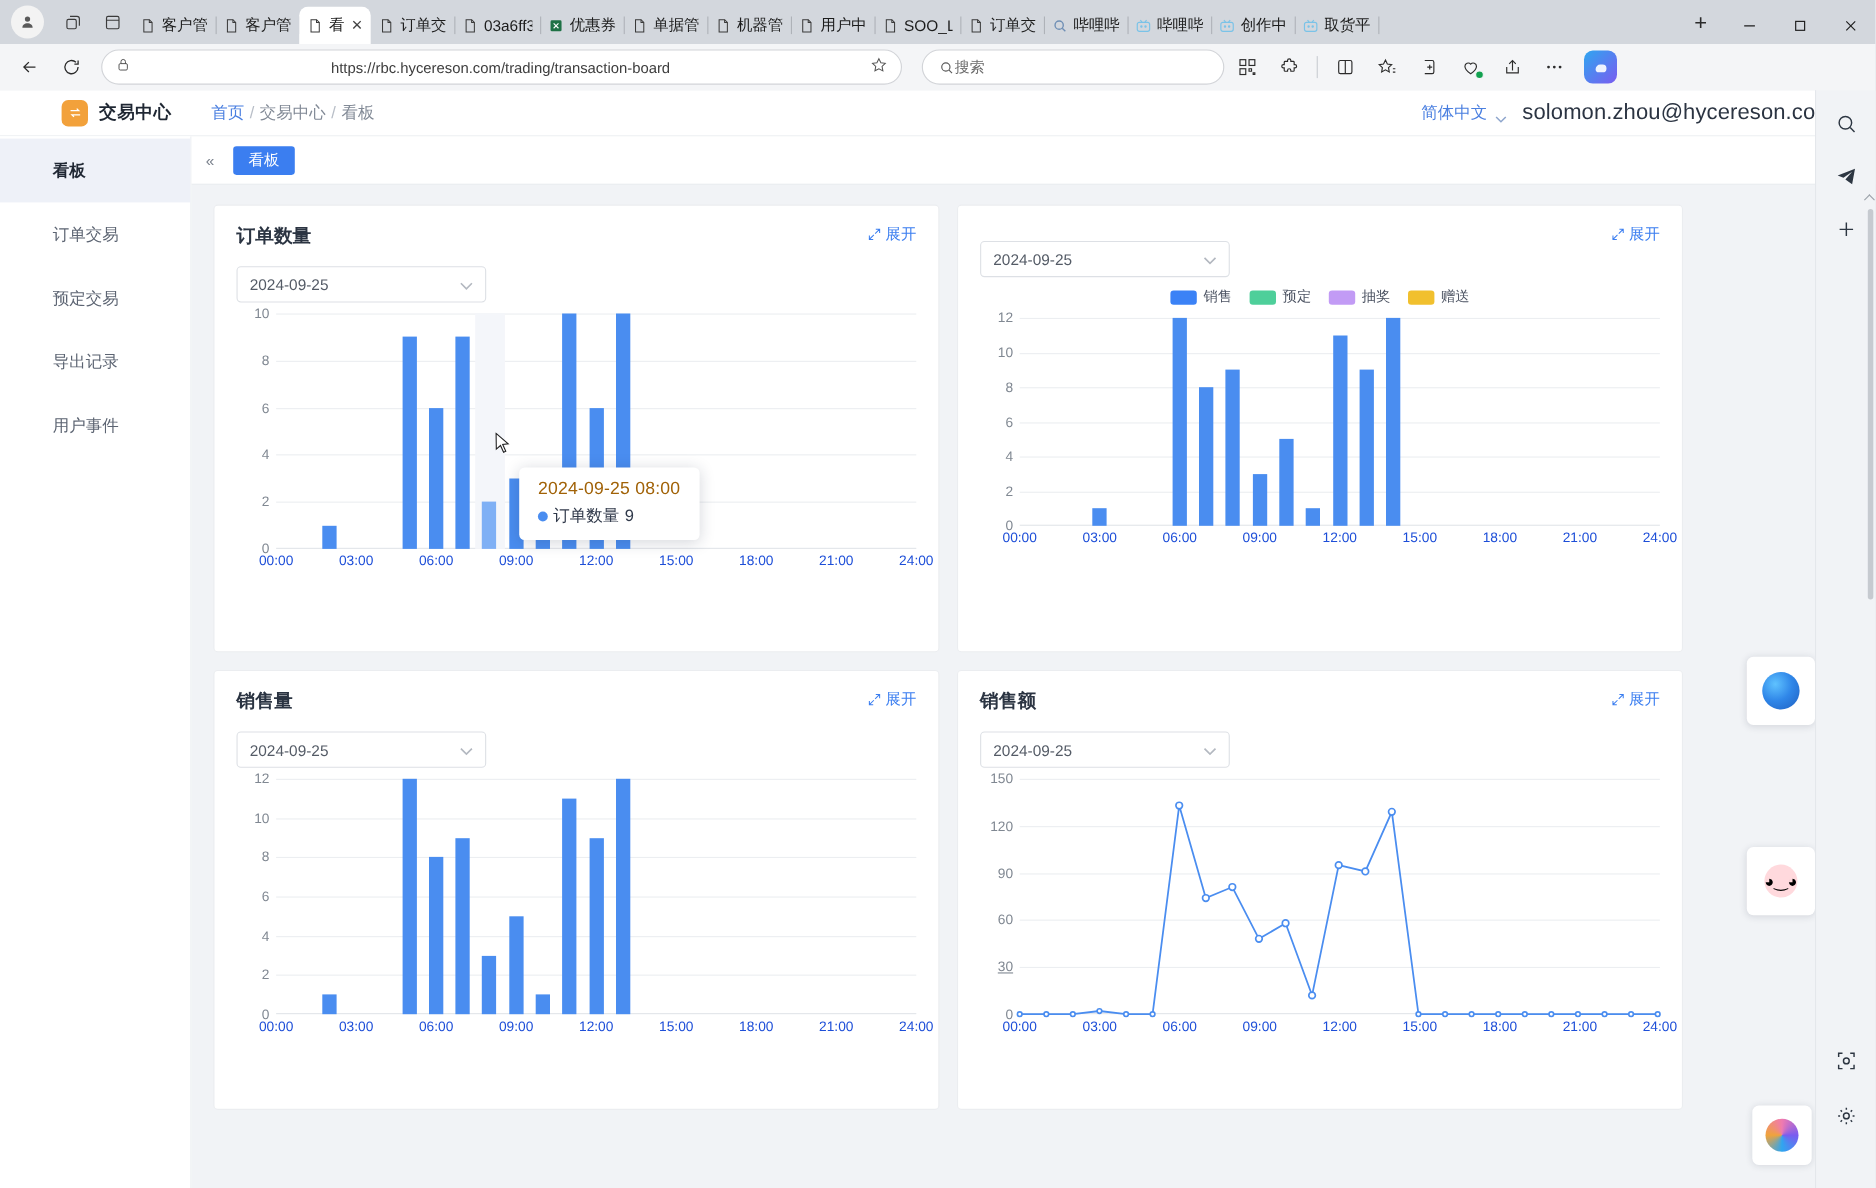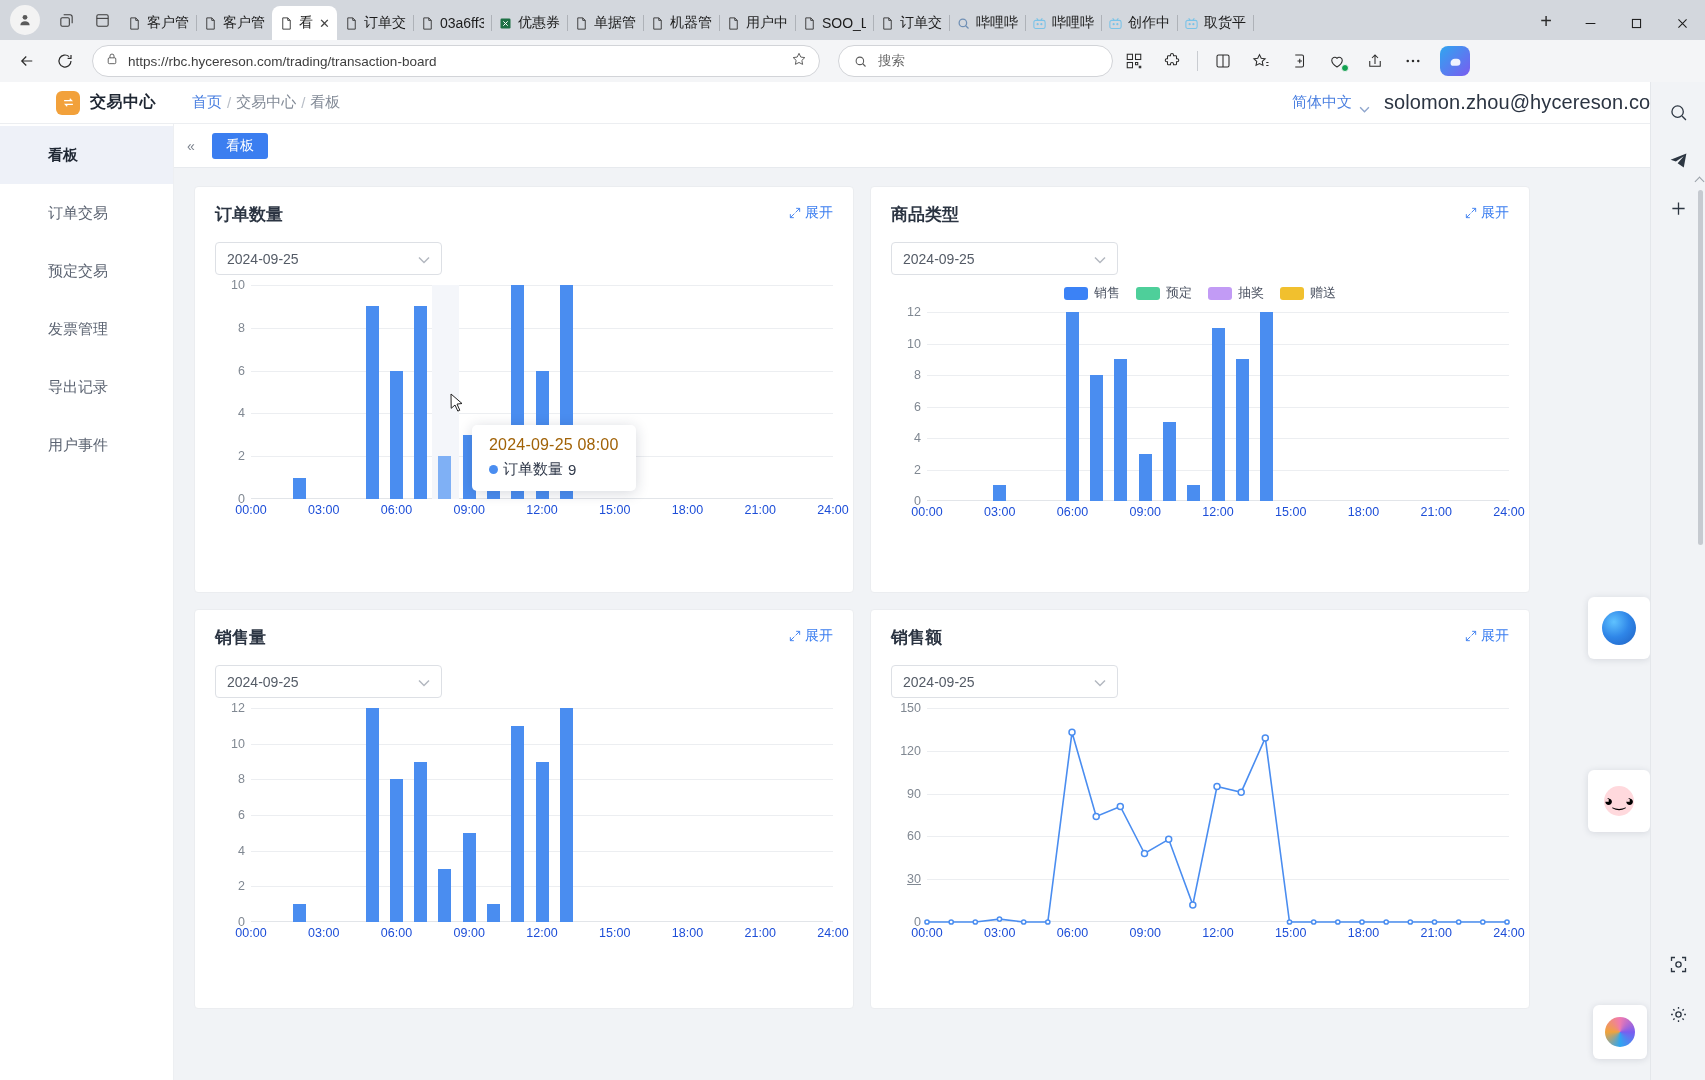--- a/index.html
+++ b/index.html
@@ -49,37 +49,37 @@
     margin:0 6px 4px 6px;font-size:20px;color:#2b2b2b;font-weight:300;flex:0 0 auto;
   }
   .winctl{display:flex;align-items:flex-start;margin-left:auto;flex:0 0 auto;}
   .winctl div{
     width:46px;height:33px;display:flex;align-items:center;justify-content:center;
     color:#1d1d1d;font-size:14px;
   }
   .winctl svg{width:13px;height:13px;stroke:#1d1d1d;stroke-width:1.3;fill:none;}
 
   .navbar{
-    height:42px;background:#f4f5f7;display:flex;align-items:center;padding:0 10px;gap:4px;
+    height:42px;background:#f4f5f7;display:flex;align-items:center;padding:0 10px;gap:4px;text-align:center;
   }
   .nav-btn{
     width:34px;height:34px;border-radius:50%;display:flex;align-items:center;justify-content:center;
     flex:0 0 auto;
   }
   .nav-btn svg{width:18px;height:18px;stroke:#2b2b2b;stroke-width:1.6;fill:none;}
   .urlbar{
     flex:0 1 728px;height:32px;background:#fff;border:1px solid #d2d4d8;border-radius:17px;
     display:flex;align-items:center;padding:0 12px;gap:9px;margin-left:6px;
   }
   .urlbar .lock svg{width:14px;height:14px;stroke:#444;stroke-width:1.4;fill:none;}
   .url-text{font-size:13.5px;color:#3d3d3d;flex:1 1 auto;white-space:nowrap;overflow:hidden;}
   .star svg{width:16px;height:16px;stroke:#555;stroke-width:1.4;fill:none;}
   .searchbar{
     flex:0 0 275px;height:32px;background:#fff;border:1px solid #d2d4d8;border-radius:17px;
-    display:flex;align-items:center;padding:0 14px;gap:10px;margin-left:14px;
+    display:flex;align-items:center;padding:0 14px;margin-left:14px;
   }
   .searchbar svg{width:15px;height:15px;stroke:#5a5a5a;stroke-width:1.7;fill:none;}
   .search-ph{font-size:13.5px;color:#6a6a6a;}
   .tool-ico{
     width:34px;height:34px;display:flex;align-items:center;justify-content:center;flex:0 0 auto;
     position:relative;
   }
   .tool-ico svg{width:18px;height:18px;stroke:#2b2b2b;stroke-width:1.4;fill:none;}
   .tool-dot{
     position:absolute;right:5px;bottom:6px;width:8px;height:8px;border-radius:50%;
@@ -538,23 +538,20 @@
         <div class="side-item active">
           <span>看板</span>
         </div>
         <div class="side-item">
           <span>订单交易</span>
         </div>
         <div class="side-item">
           <span>预定交易</span>
         </div>
         <div class="side-item">
-          <span>发票管理</span>
-        </div>
-        <div class="side-item">
           <span>导出记录</span>
         </div>
         <div class="side-item">
           <span>用户事件</span>
         </div>
       </div>
 
     <div class="content">
       <div class="grid">
 
@@ -621,21 +618,20 @@
             </div>
           </div>
           <div class="cursor" style="left:255px;top:206px;">
             <svg viewBox="0 0 14 20" style="width:14px;height:20px;">
                 <path d="M1 1l11 9.5-5 .6 2.8 6.1-2 .9-2.8-6.1-3.8 3.3z" fill="#fff" stroke="#222" stroke-width="1"></path>
               </svg>
           </div>
         </div>
 
         <div class="card h1">
-          <div class="card-title">商品类型</div>
           <div class="expand">
             <svg viewBox="0 0 24 24">
                 <path d="M14 4h6v6M20 4l-7 7M10 20H4v-6M4 20l7-7"></path>
               </svg>
             <span>展开</span>
           </div>
           <div class="datesel">
             <span>2024-09-25</span>
             <span class="dchev"><svg viewBox="0 0 12 8">
                   <path d="M1 1.5L6 6.5l5-5"></path>

